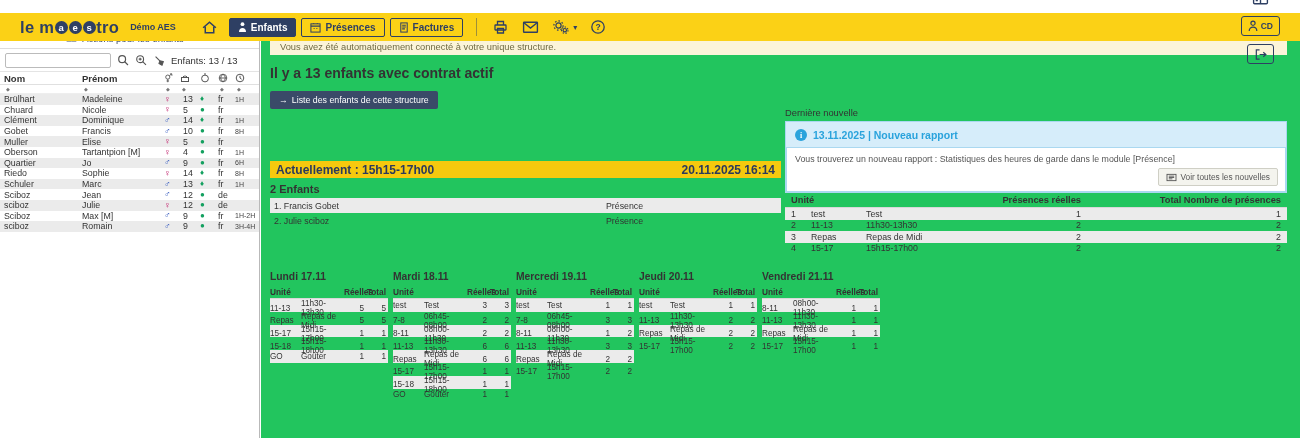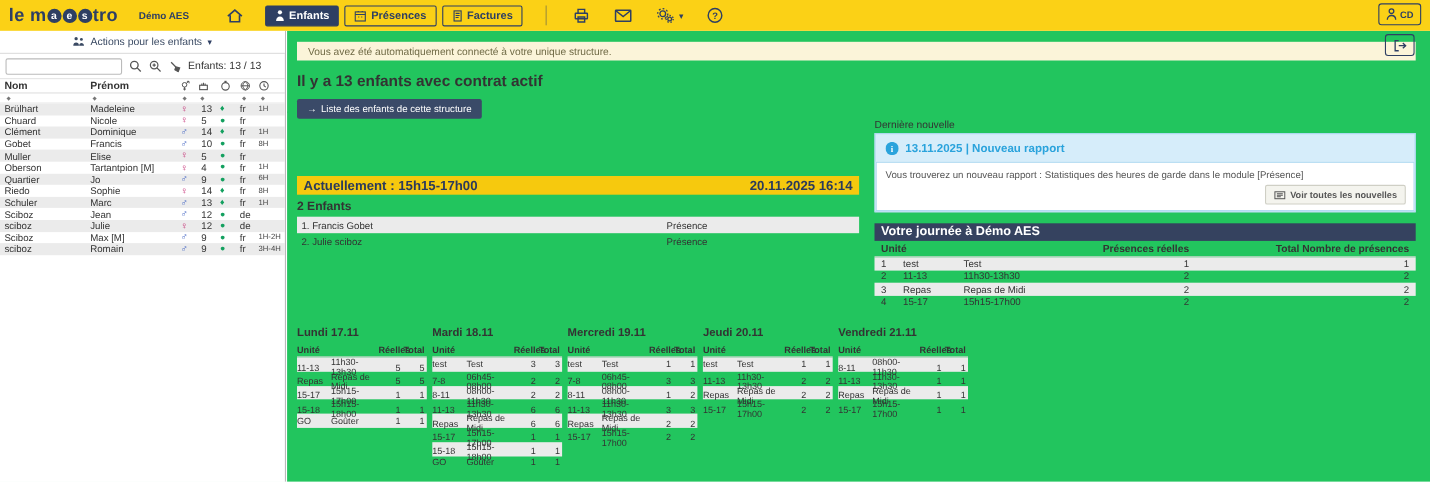--- a/index.html
+++ b/index.html
@@ -4,22 +4,22 @@
 <style>
   * { margin:0; padding:0; box-sizing:border-box; }
   html,body { width:1300px; height:438px; overflow:hidden; font-family:"Liberation Sans", sans-serif; background:#fff; }
   :root{
     --yellow:#FBD116; --navy:#2E3F63; --bar:#35425F; --green:#13A05F;
     --female:#C2256E; --male:#3B5FC0; --stripe:#EBEBEB; --newsblue:#2AA3DC;
   }
   .page{ position:relative; width:1300px; height:438px; }
 
   
-  .topbar{ position:absolute; top:0; left:0; right:0; height:28px; background:var(--yellow);
-    display:flex; align-items:center; padding:0 8px; gap:17px; z-index:5;}
+  .topbar{ position:absolute; top:13px; left:0; right:0; height:28px; background:var(--yellow);
+    display:flex; align-items:center; padding:0 20px; gap:9px; z-index:5;}
   .logo{ display:flex; align-items:center; font-weight:bold; font-size:16.5px; color:var(--navy); letter-spacing:.3px;}
   .lgc{ display:inline-flex; width:13px; height:13px; border-radius:50%; background:var(--navy); color:#fff;
     font-size:9.5px; font-weight:bold; align-items:center; justify-content:center; margin:0 .5px;}
   .org{ font-size:9px; color:var(--navy); font-weight:bold; margin-left:2px; margin-right:14px;}
   .ibtn{ background:none; border:none; color:var(--navy); display:flex; align-items:center; cursor:pointer; padding:2px;}
   .navbtn{ display:flex; align-items:center; gap:4px; font-size:10px; font-weight:bold; color:var(--navy);
     border:1px solid var(--navy); border-radius:2px; padding:3px 8px; background:transparent; cursor:pointer; height:19px;}
   .navbtn.active{ background:var(--navy); color:#fff; border-color:var(--navy);}
   .vdiv{ width:1px; height:18px; background:rgba(46,63,99,.45); margin:0 4px;}
   .right-cluster{ margin-left:auto; display:flex; align-items:center; gap:8px;flex-direction:column;}
@@ -44,42 +44,42 @@
   .gf{ color:var(--female);} .gm{ color:var(--male);}
   .c-age{ text-align:left; padding-left:3px;}
   .c-st{ color:var(--green); font-size:8px; line-height:1;}
   .c-hours{ font-size:7px; color:#444;}
   .hicon{ display:flex; align-items:center;}
 
   
   .main{ position:absolute; top:28px; left:261px; right:0; bottom:0; padding:10px 13px 0 9px; background:#22c55e;}
   .notice{ height:17px; background:#FBF4D9; color:#6F6A45; font-size:9.3px; display:flex; align-items:center;
     padding:0 10px; margin-bottom:8px;}
-  .cols{ display:flex; gap:14px;}
+  .cols{ display:flex; gap:4px;}
   .colL{ width:511px; flex:none;}
   .colR{ flex:1; min-width:0;margin-top:44px;}
   .h2{ font-size:14px; font-weight:bold; color:#333; margin:2px 0 8px;}
   .bluebtn{ display:inline-flex; align-items:center; gap:4px; background:#3A4A68; color:#fff; border:none;
     border-radius:2px; font-size:8.8px; padding:4px 9px; cursor:pointer;}
   .current{ margin-top:52px;}
   .curbar{ height:17px; background:#F6C90E; display:flex; align-items:center; justify-content:space-between;
     padding:0 6px; font-size:12px; font-weight:bold; color:#2B3A5C;}
   .curcount{ font-size:11px; font-weight:bold; color:#333; margin:5px 0 3px;}
   .currow{ display:grid; grid-template-columns:332px 1fr; height:15px; align-items:center; font-size:8.8px;
     color:#333; padding:0 4px;}
   .currow.alt{ background:var(--stripe);}
   .newslabel{ font-size:9.3px; color:#333; margin:1px 0 3px;}
   .newsbox{ border:1px solid #AAD8F0; background:#D6EDFA; height:72px; display:flex; flex-direction:column;}
   .newshead{ height:25px; display:flex; align-items:center; gap:6px; padding:0 9px; font-size:10.5px;
     font-weight:bold; color:var(--newsblue); cursor:pointer;}
   .newsbody{ flex:1; background:#fff; border:1px solid #AAD8F0; margin:0; position:relative;
     font-size:8.8px; color:#555; padding:6px 8px;}
   .newsallbtn{ position:absolute; right:7px; bottom:5px; display:flex; align-items:center; gap:4px;
     background:#F4F4EE; border:1px solid #cfcfc5; border-radius:2px; font-size:8.3px; color:#555;
-    padding:3px 7px; cursor:pointer;font-weight:bold;}
+    padding:3px 7px; cursor:pointer;}
   .secbar{ height:16px; background:var(--bar); color:#fff; font-weight:bold; font-size:11.5px;
     display:flex; align-items:center; padding:0 6px;}
   .todaybar{ margin-top:10px;}
   .tgrid{ display:grid; grid-template-columns:20px 55px 1fr 120px 200px; padding:0 6px; align-items:center;}
   .thead{ height:15px; font-size:9.3px; font-weight:bold; color:#333; border-bottom:1px solid #d8d8d8;}
   .thead .u{ grid-column:1/4;}
   .tr-right{ text-align:right;}
   .trow{ height:11.5px; font-size:8.8px; color:#333;}
   .trow.alt{ background:var(--stripe);}
 
@@ -490,23 +490,20 @@
                 <svg width="11" height="9" viewBox="0 0 12 10" fill="none" stroke="#555" stroke-width="1">
                     <rect x="1" y="1.5" width="10" height="7"></rect>
                     <path d="M3 3.5h6M3 5h6M3 6.5h4"></path>
                   </svg>
               </span>
               <span>Voir toutes les nouvelles</span>
             </button>
           </div>
         </div>
 
-        <div class="secbar todaybar">
-          <span>Votre journée à Démo AES</span>
-        </div>
         <div class="tgrid thead">
           <span class="u">Unité</span>
           <span class="tr-right">Présences réelles</span>
           <span class="tr-right">Total Nombre de présences</span>
         </div>
         <div>
             <div class="tgrid trow alt">
               <span>1</span>
               <span>test</span>
               <span>Test</span>

